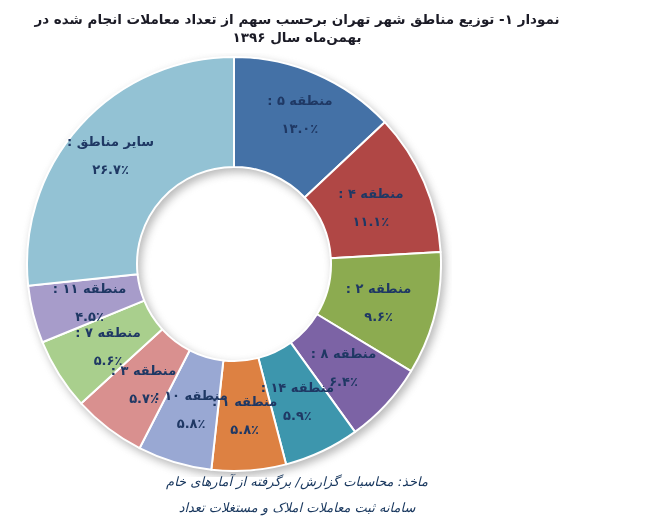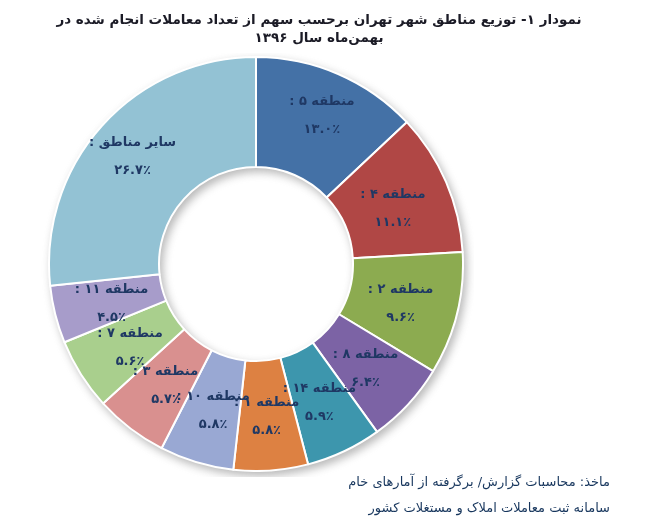--- a/index.html
+++ b/index.html
@@ -2,21 +2,20 @@
 <html lang="fa" style="--title-color: #1B1B26; --slice-label-color: #1F3864; --source-color: #17365D;"><head>
 <meta charset="utf-8">
 <style>
   html,body{margin:0;padding:0;background:#ffffff;}
   .page{
     position:relative;
     width:594px;height:526px;
     background:#ffffff;
     font-family:"DejaVu Sans",sans-serif;
     overflow:hidden;
-    margin-left:22px;
   }
   .chart-title{
     position:absolute;
     top:10px;left:4px;right:4px;
     direction:rtl;
     text-align:center;
     font-size:13.5px;
     font-weight:bold;
     color:var(--title-color,#1B1B26);
     line-height:1.35;
@@ -38,21 +37,21 @@
   }
   .source-note{
     position:absolute;
     top:469px;right:6px;left:6px;
     direction:rtl;
     text-align:left; 
     font-size:13px;
     line-height:26px;
     color:var(--source-color,#17365D);
   }
-  .source-note div{direction:rtl;text-align:right;}
+  .source-note div{direction:rtl;text-align:center;font-style:italic;}
 </style>
 </head>
 <body>
 
 <div class="page">
 
   <div class="chart-title">نمودار ۱- توزیع مناطق شهر تهران برحسب سهم از تعداد معاملات انجام شده در بهمن‌ماه سال ۱۳۹۶</div>
 
   <div class="chart-wrap">
     <svg width="436" height="424" viewBox="0 0 436 424" role="img">
@@ -80,16 +79,16 @@
           <text class="slice-label" text-anchor="middle"><tspan x="127.5" y="322.4">منطقه ۳ :</tspan><tspan x="127.5" y="350.4">۵.۷٪</tspan></text>
           <text class="slice-label" text-anchor="middle"><tspan x="92.0" y="283.6">منطقه ۷ :</tspan><tspan x="92.0" y="311.6">۵.۶٪</tspan></text>
           <text class="slice-label" text-anchor="middle"><tspan x="73.5" y="240.3">منطقه ۱۱ :</tspan><tspan x="73.5" y="268.3">۴.۵٪</tspan></text>
           <text class="slice-label" text-anchor="middle"><tspan x="94.6" y="93.0">سایر مناطق :</tspan><tspan x="94.6" y="121.0">۲۶.۷٪</tspan></text>
         </g>
       </svg>
   </div>
 
   <div class="source-note">
     <div>ماخذ: محاسبات گزارش/ برگرفته از آمارهای خام</div>
-    <div>سامانه ثبت معاملات املاک و مستغلات کشور</div>
+    <div>سامانه ثبت معاملات املاک و مستغلات تعداد</div>
   </div>
 
 </div>
 
 </body></html>

